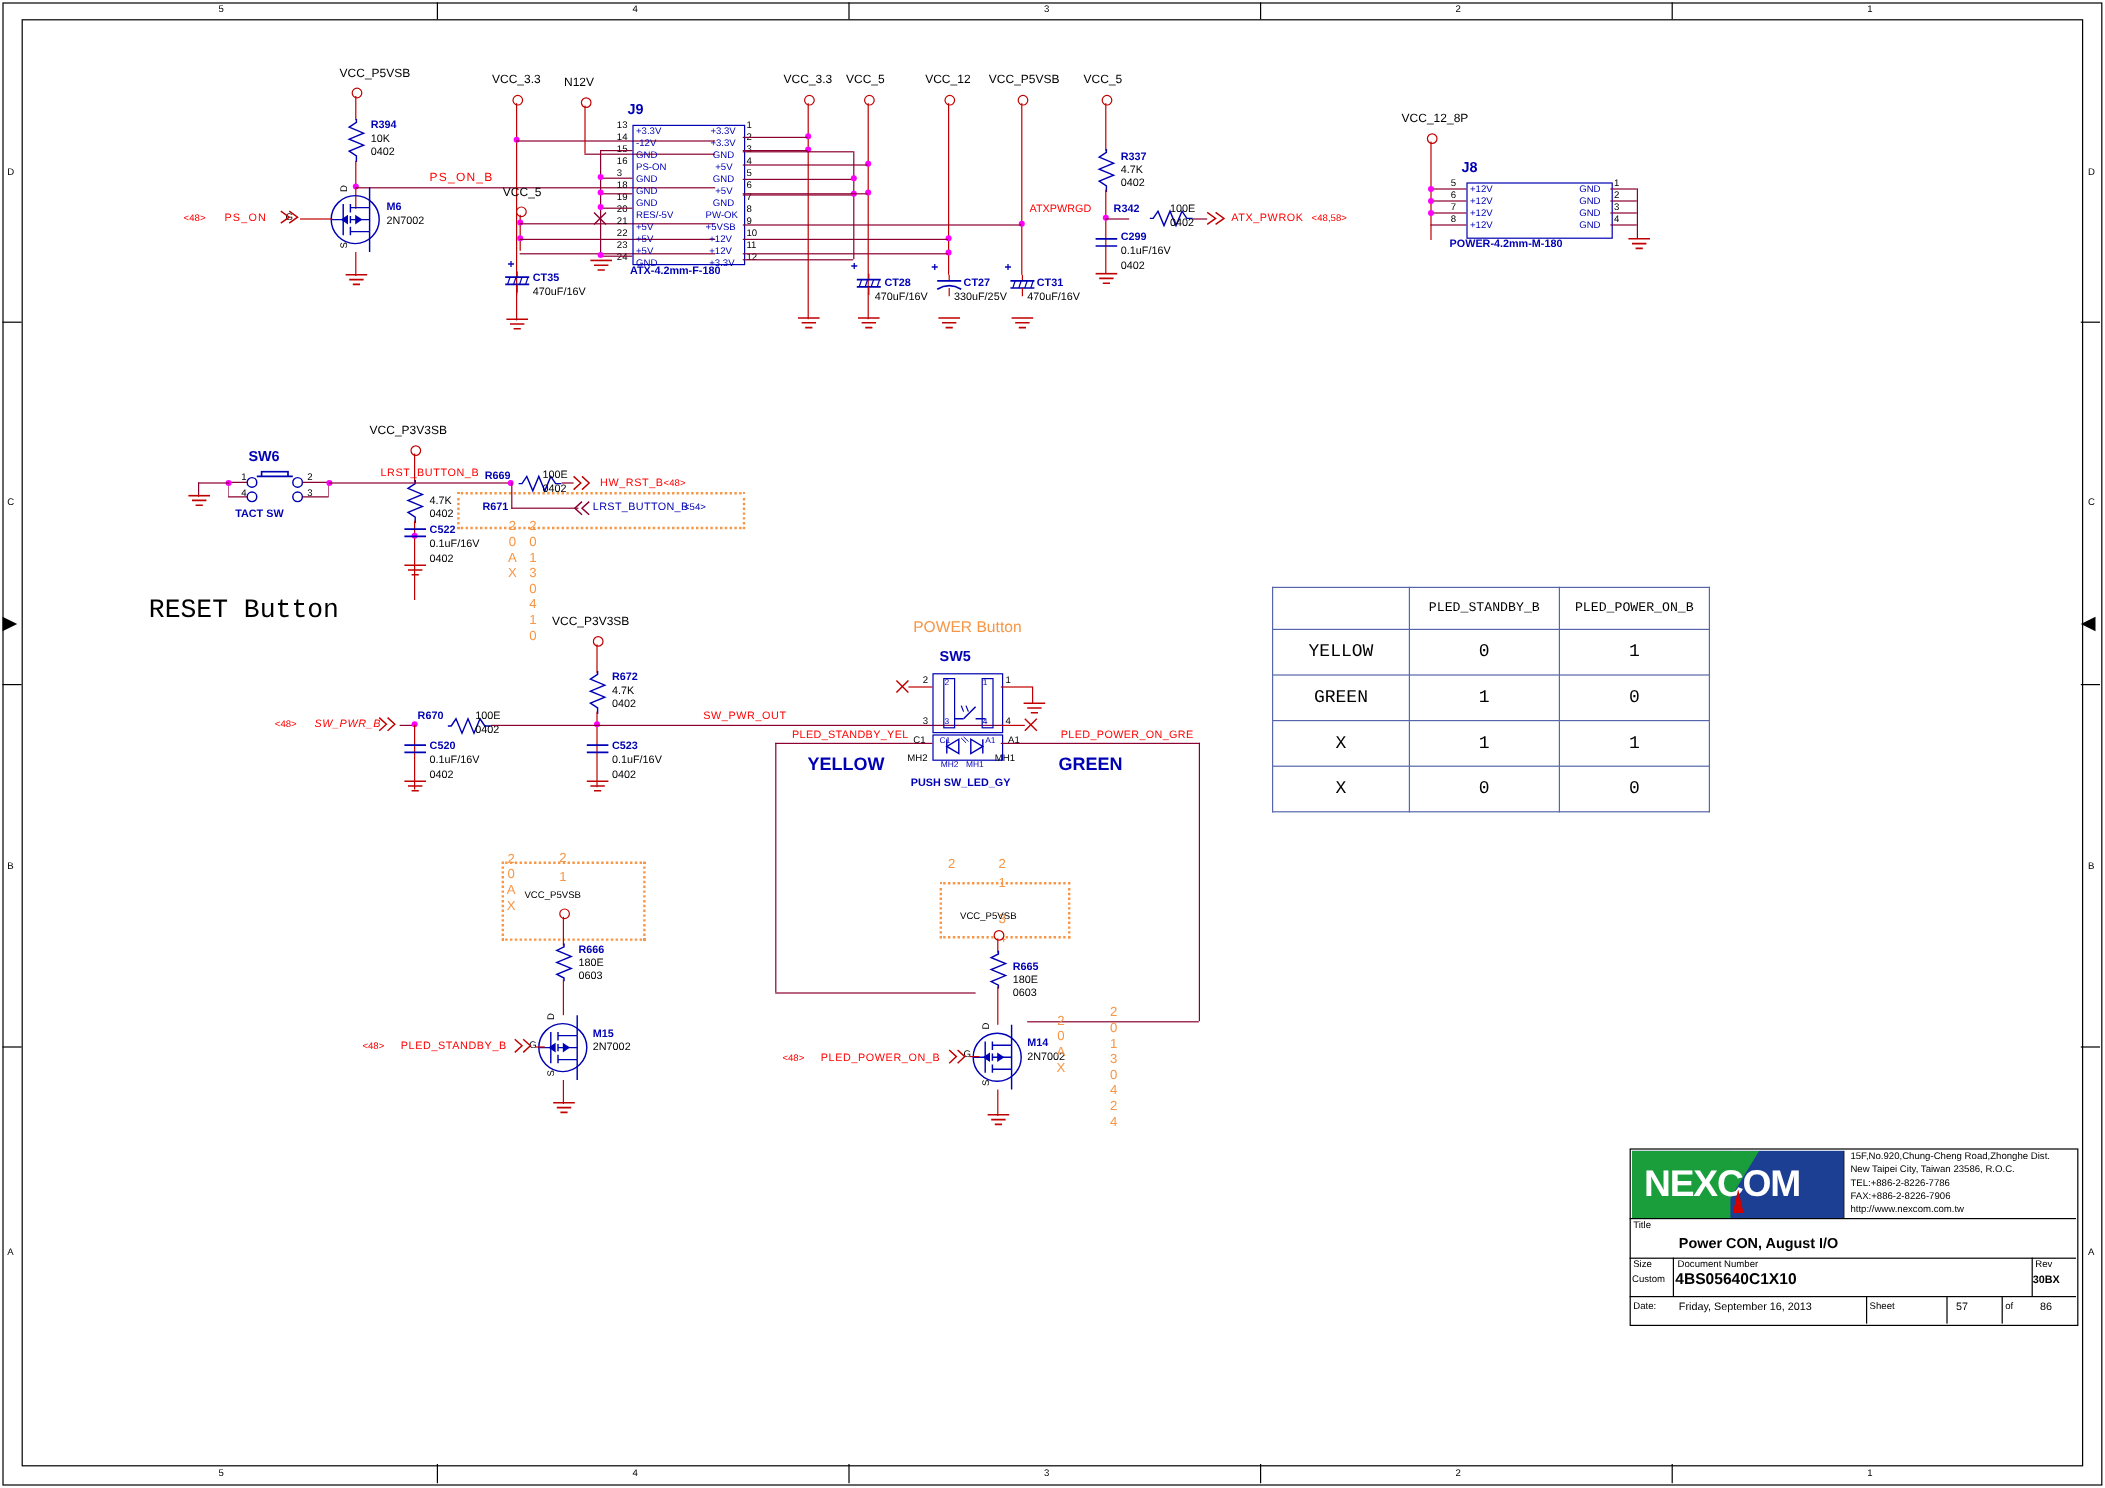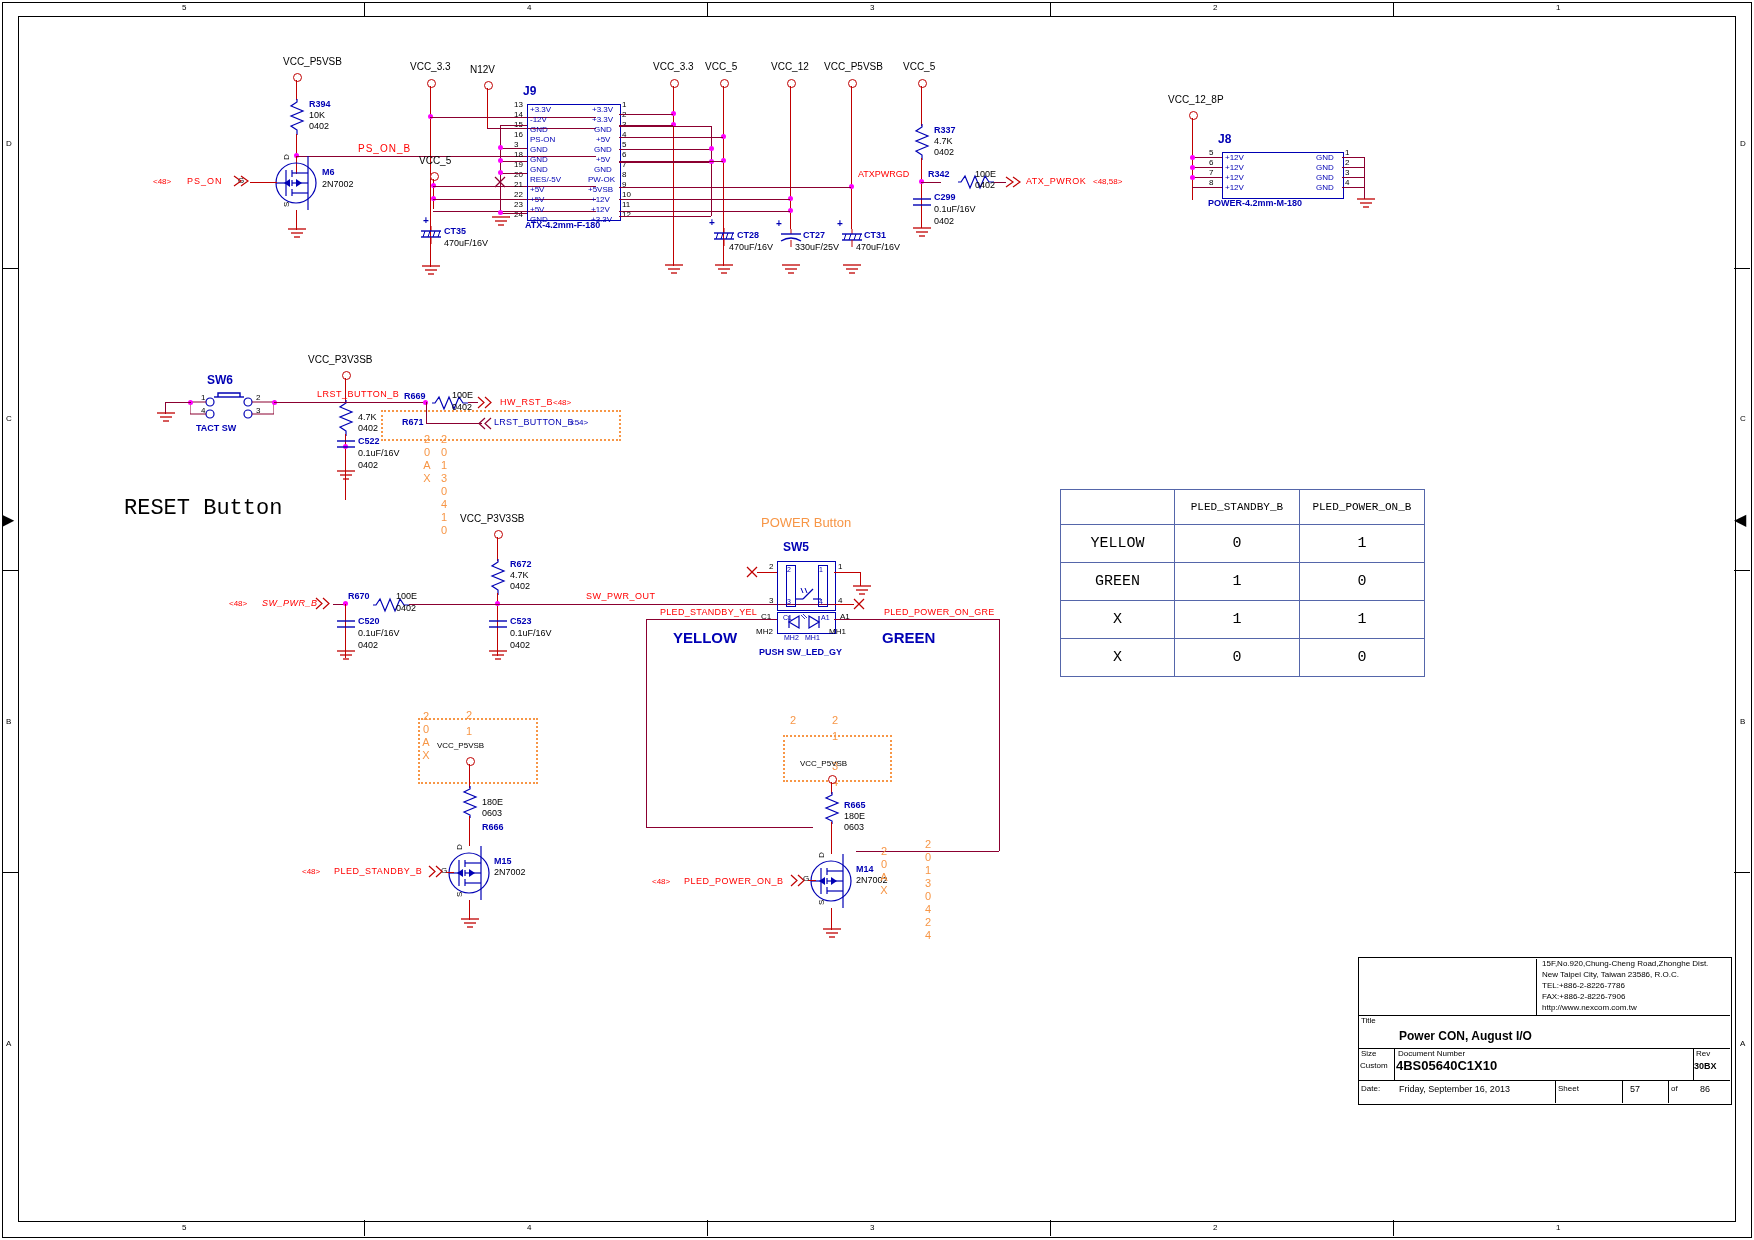--- a/index.html
+++ b/index.html
@@ -658,21 +658,21 @@
   <div class="t lbl9 org vert" style="left:420px;top:710px;font-size:11px;">20AX</div>
   <div class="t lbl9 org" style="left:466px;top:710px;font-size:11px;">2</div>
   <div class="t lbl9 org" style="left:466px;top:726px;font-size:11px;">1</div>
 
   <div class="t lbl8 blk" style="left:437px;top:742px;">VCC_P5VSB</div>
   <div class="circ" style="left:466px;top:757px;"></div>
   <div class="w wv wr" style="left:469px;top:764px;height:24px;"></div>
   <svg class="abs" style="left:462px;top:786px;" width="16" height="32" viewBox="0 0 16 32">
     <polyline points="8,0 8,3 2,6 14,11 2,16 14,21 2,26 8,29 8,32" fill="none" stroke="#0000b4" stroke-width="1.2"></polyline>
   </svg>
-  <div class="t lbl9 blue bold" style="left:482px;top:787px;margin-top:36px;">R666</div>
+  <div class="t lbl9 blue bold" style="left:482px;top:787px;">R666</div>
   <div class="t lbl9 blk" style="left:482px;top:798px;">180E</div>
   <div class="t lbl9 blk" style="left:482px;top:809px;">0603</div>
   <div class="w wv wr" style="left:469px;top:816px;height:30px;"></div>
 
   <svg class="abs" style="left:441px;top:838px;" width="56" height="70" viewBox="0 0 56 70">
     <circle cx="28" cy="35" r="20" fill="none" stroke="#0000b4" stroke-width="1.2"></circle>
     <line x1="18" y1="22" x2="18" y2="48" stroke="#0000b4" stroke-width="1.2"></line>
     <line x1="24" y1="22" x2="24" y2="29" stroke="#0000b4" stroke-width="1.2"></line>
     <line x1="24" y1="32" x2="24" y2="38" stroke="#0000b4" stroke-width="1.2"></line>
     <line x1="24" y1="41" x2="24" y2="48" stroke="#0000b4" stroke-width="1.2"></line>
@@ -789,20 +789,26 @@
       <td style="height:37px;font-size:15px;">X</td>
       <td style="font-size:15px;">0</td>
       <td style="font-size:15px;">0</td>
     </tr>
   </tbody>
     </table>
 
   <div class="abs" style="left:1358px;top:957px;width:372px;height:146px;border:1px solid #000;">
   </div>
 
+  <div class="abs" style="left:1360px;top:959px;width:176px;height:56px;background:#1c3f94;overflow:hidden;">
+    <div class="abs" style="left:0;top:0;width:82px;height:56px;background:#1a9e3c;"></div>
+    <div class="abs" style="left:72px;top:0;width:34px;height:56px;background:#1a9e3c;clip-path:polygon(0 0,100% 0,0 100%);"></div>
+    <div class="t" style="left:10px;top:12px;font-size:31px;font-weight:bold;color:#fff;letter-spacing:-1px;">NEXCOM</div>
+    <div class="abs" style="left:84px;top:32px;width:9px;height:20px;background:#d00000;clip-path:polygon(50% 0,100% 100%,0 100%);"></div>
+  </div>
 
   <div class="abs" style="left:1540px;top:959px;width:190px;">
     <div class="t lbl8 blk" style="left:2px;top:1px;font-size:8px;">15F,No.920,Chung-Cheng Road,Zhonghe Dist.</div>
     <div class="t lbl8 blk" style="left:2px;top:12px;font-size:8px;">New Taipei City, Taiwan 23586, R.O.C.</div>
     <div class="t lbl8 blk" style="left:2px;top:23px;font-size:8px;">TEL:+886-2-8226-7786</div>
     <div class="t lbl8 blk" style="left:2px;top:34px;font-size:8px;">FAX:+886-2-8226-7906</div>
     <div class="t lbl8 blk" style="left:2px;top:45px;font-size:8px;">http://www.nexcom.com.tw</div>
   </div>
 
   <div class="abs wblk" style="left:1358px;top:1015px;width:372px;height:1px;"></div>

